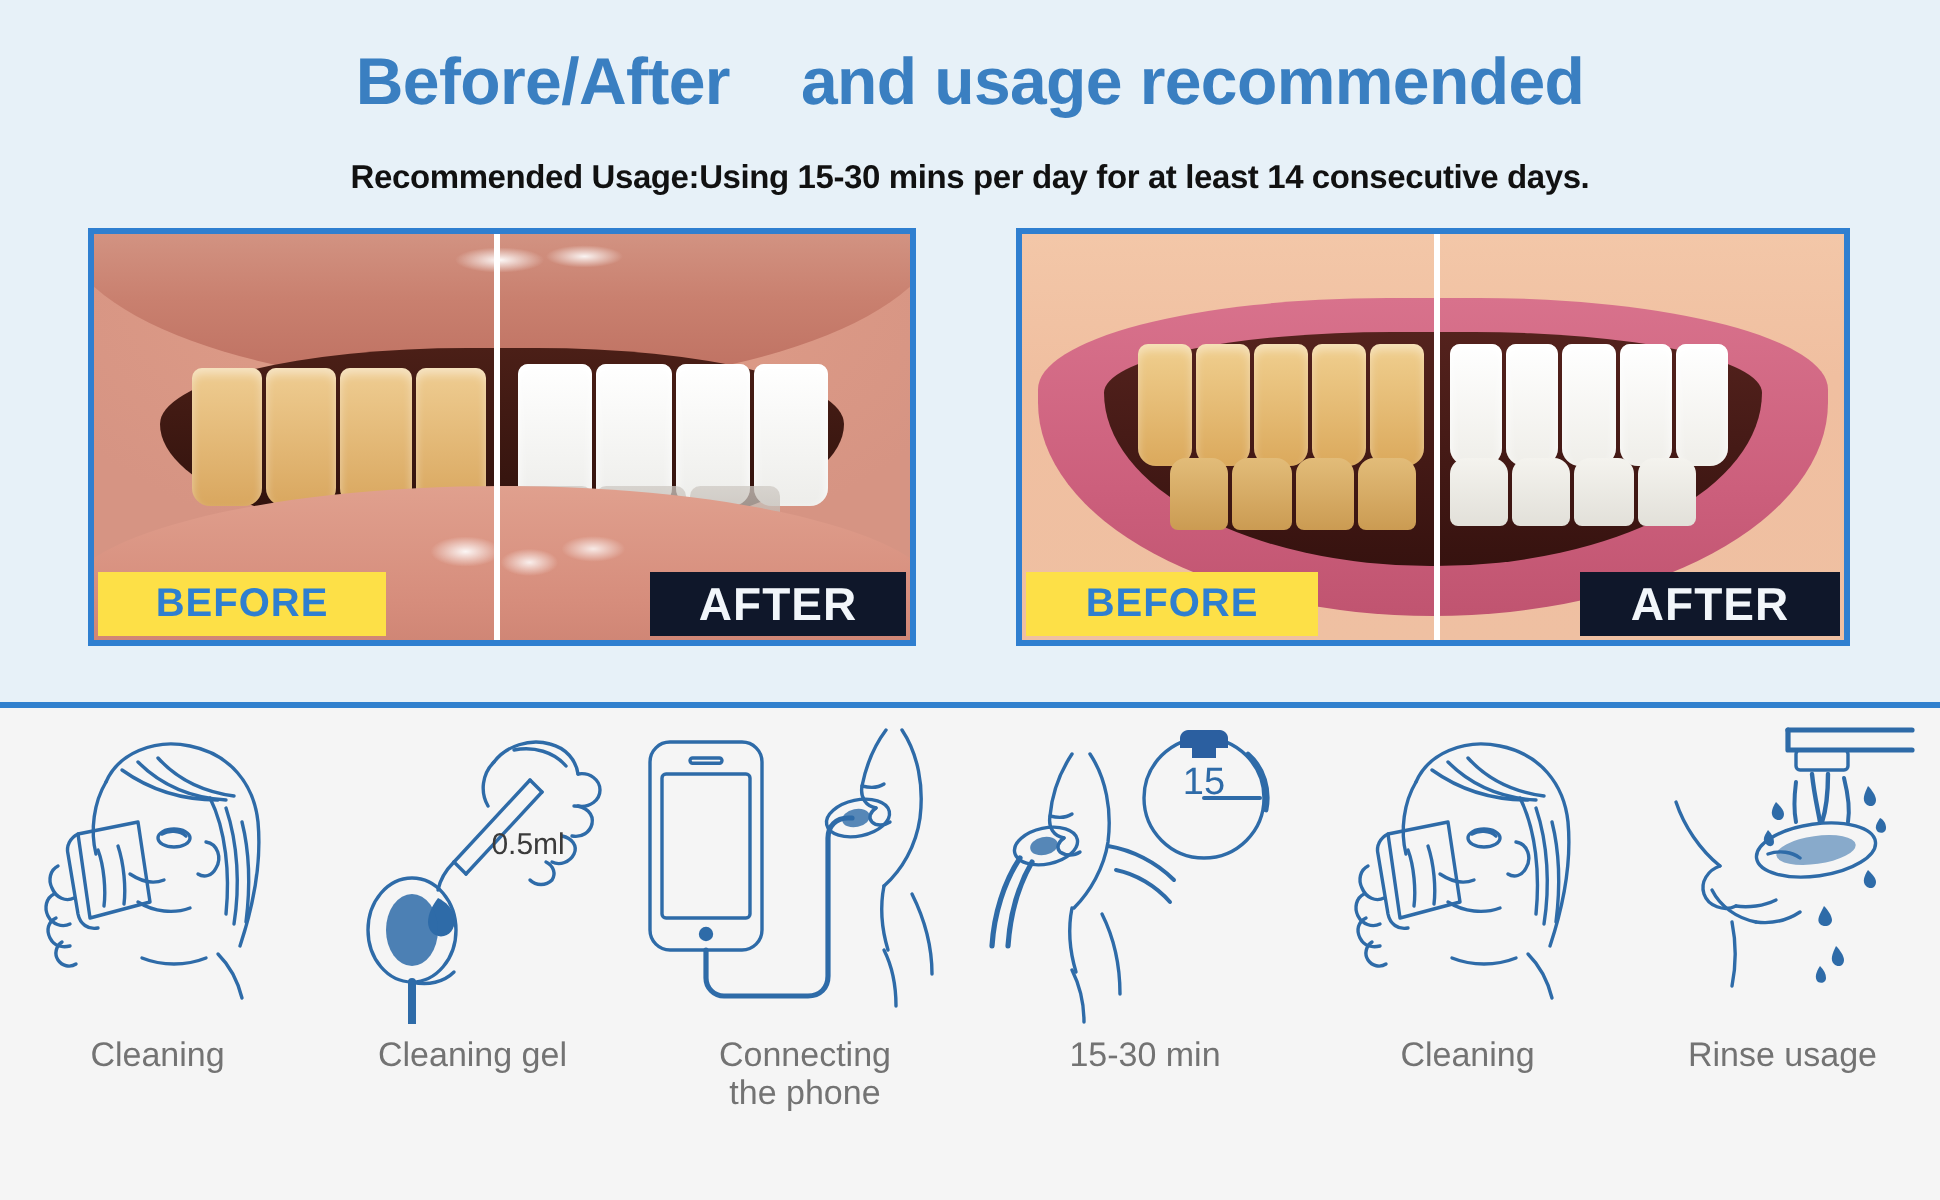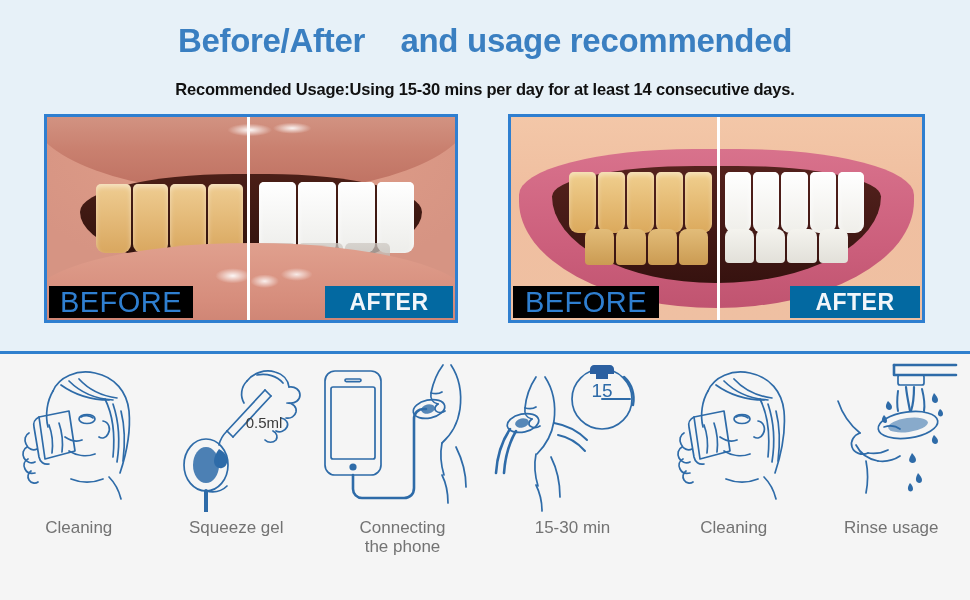--- a/index.html
+++ b/index.html
@@ -215,32 +215,32 @@
   .split-line {
     position: absolute;
     top: 0; bottom: 0;
     width: 3px;
     background: #ffffff;
   }
 
   
   .label-before {
     position: absolute;
-    background: #000000;
+    background: #fde047;
     color: #2f7fd0;
-    font-weight: normal;
-    font-size: 29px;
+    font-weight: bold;
+    font-size: 20px;
     letter-spacing: 0.5px;
     display: flex;
     align-items: center;
     justify-content: center;
   }
   .label-after {
     position: absolute;
-    background: #0369a1;
+    background: #0f172a;
     color: #f2f6fa;
     font-weight: bold;
     font-size: 23px;
     letter-spacing: 0.5px;
     display: flex;
     align-items: center;
     justify-content: center;
   }
   #label-before-1 { left: 2px;   bottom: 2px;  width: 144px; height: 32px; }
   #label-after-1  { right: 2px;  bottom: 2px;  width: 128px; height: 32px; }
@@ -429,21 +429,21 @@
 
             <path d="M58 92c-3 4-5 8-5 12 0 5 4 8 8 7 4-1 6-5 5-10-1-4-4-7-8-9z" fill="#2e6ba8" stroke="none"></path>
 
             <ellipse cx="45" cy="108" rx="22" ry="26"></ellipse>
             <ellipse cx="45" cy="108" rx="13" ry="18" fill="#2e6ba8" stroke="none" opacity="0.85"></ellipse>
             <path d="M45 134c8 2 16 0 21-5"></path>
 
             <path d="M45 134v40" stroke-width="4"></path>
           </svg>
         </div>
-        <div class="step-caption">Squeeze gel</div>
+        <div class="step-caption">Cleaning gel</div>
         <div style="position:absolute; left:56%; top:60px; font-size:15px; color:#3b3b3b;">0.5ml</div>
       </div>
 
       <div class="step">
         <div class="step-art">
           <svg width="175" height="155" viewBox="0 0 175 155" fill="none" stroke="#2e6ba8" stroke-width="1.7" stroke-linecap="round" stroke-linejoin="round">
 
             <rect x="10" y="14" width="56" height="104" rx="10"></rect>
             <rect x="16" y="30" width="44" height="72" rx="2"></rect>
             <rect x="30" y="22" width="16" height="2.6" rx="1.3"></rect>

